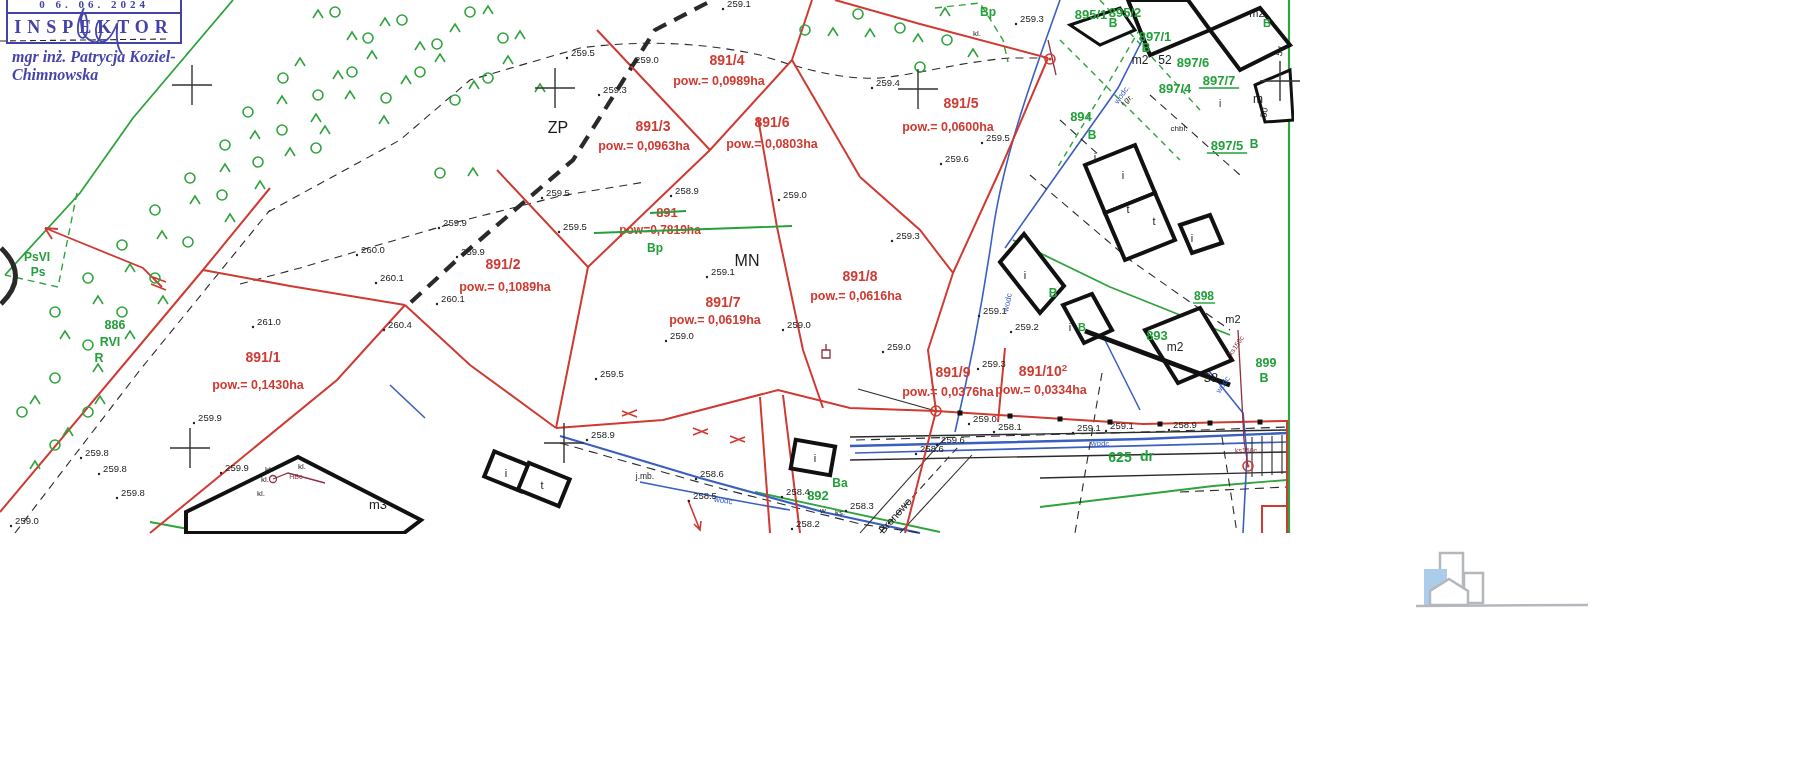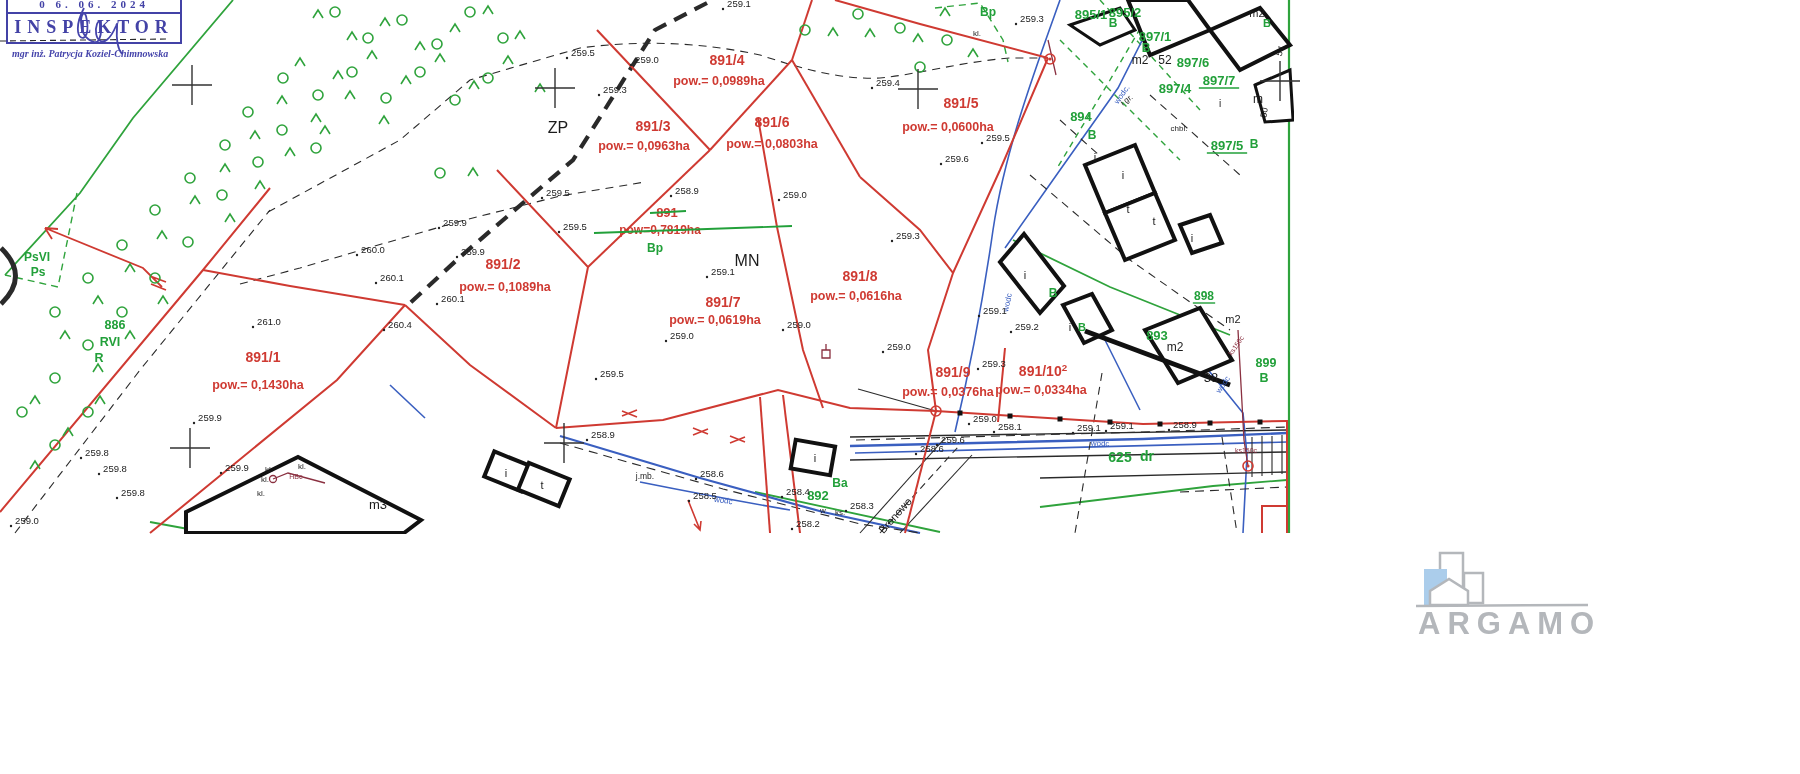--- a/index.html
+++ b/index.html
@@ -10,21 +10,21 @@
   #stamp{position:absolute;left:12px;top:0;width:230px;height:72px;color:#4342a6;}
   #stamp .box{position:absolute;left:-6px;top:-4px;width:172px;height:44px;
               border:2px solid #4342a6;}
   #stamp .date{height:14px;border-bottom:2px solid #4342a6;overflow:hidden;
                font-family:"Liberation Serif",serif;font-weight:bold;font-size:11px;
                letter-spacing:4px;text-align:center;line-height:12px;}
   #stamp .title{font-family:"Liberation Serif",serif;font-weight:bold;font-size:18px;
                 letter-spacing:6px;text-align:center;line-height:26px;}
   #stamp .signer{position:absolute;left:0px;top:48px;width:230px;
                  font-family:"Liberation Serif",serif;font-style:italic;font-weight:bold;
-                 font-size:10px;color:#4544ab;}
+                 font-size:16px;color:#4544ab;}
   #sig{position:absolute;left:52px;top:2px;}
   
   #logo{position:absolute;left:1416px;top:546px;width:180px;height:100px;}
   #logo .word{position:absolute;left:2px;top:60px;font-size:31px;font-weight:bold;
               color:#b4b7bb;letter-spacing:7px;}
   text{font-family:"Liberation Sans",sans-serif;}
 </style>
 </head>
 <body>
 <div id="canvas">
@@ -464,16 +464,15 @@
 </div>
 
 <div id="logo">
   <svg width="180" height="64">
     <rect x="24" y="7" width="23" height="48" fill="#ffffff" stroke="#b4b7bb" stroke-width="2.5"></rect>
     <rect x="48" y="27" width="19" height="30" fill="#ffffff" stroke="#b4b7bb" stroke-width="2.5"></rect>
     <rect x="8" y="23" width="23" height="36" fill="#abcdeb"></rect>
     <path d="M14,59 L14,45 L33,33 L52,45 L52,59 Z" fill="#ffffff" stroke="#b4b7bb" stroke-width="2.5"></path>
     <line x1="0" y1="60" x2="172" y2="59" stroke="#b4b7bb" stroke-width="2.5"></line>
   </svg>
-  <div class="word">ARGAMO</div>
 </div>
 
 </div>
 
 </body></html>

